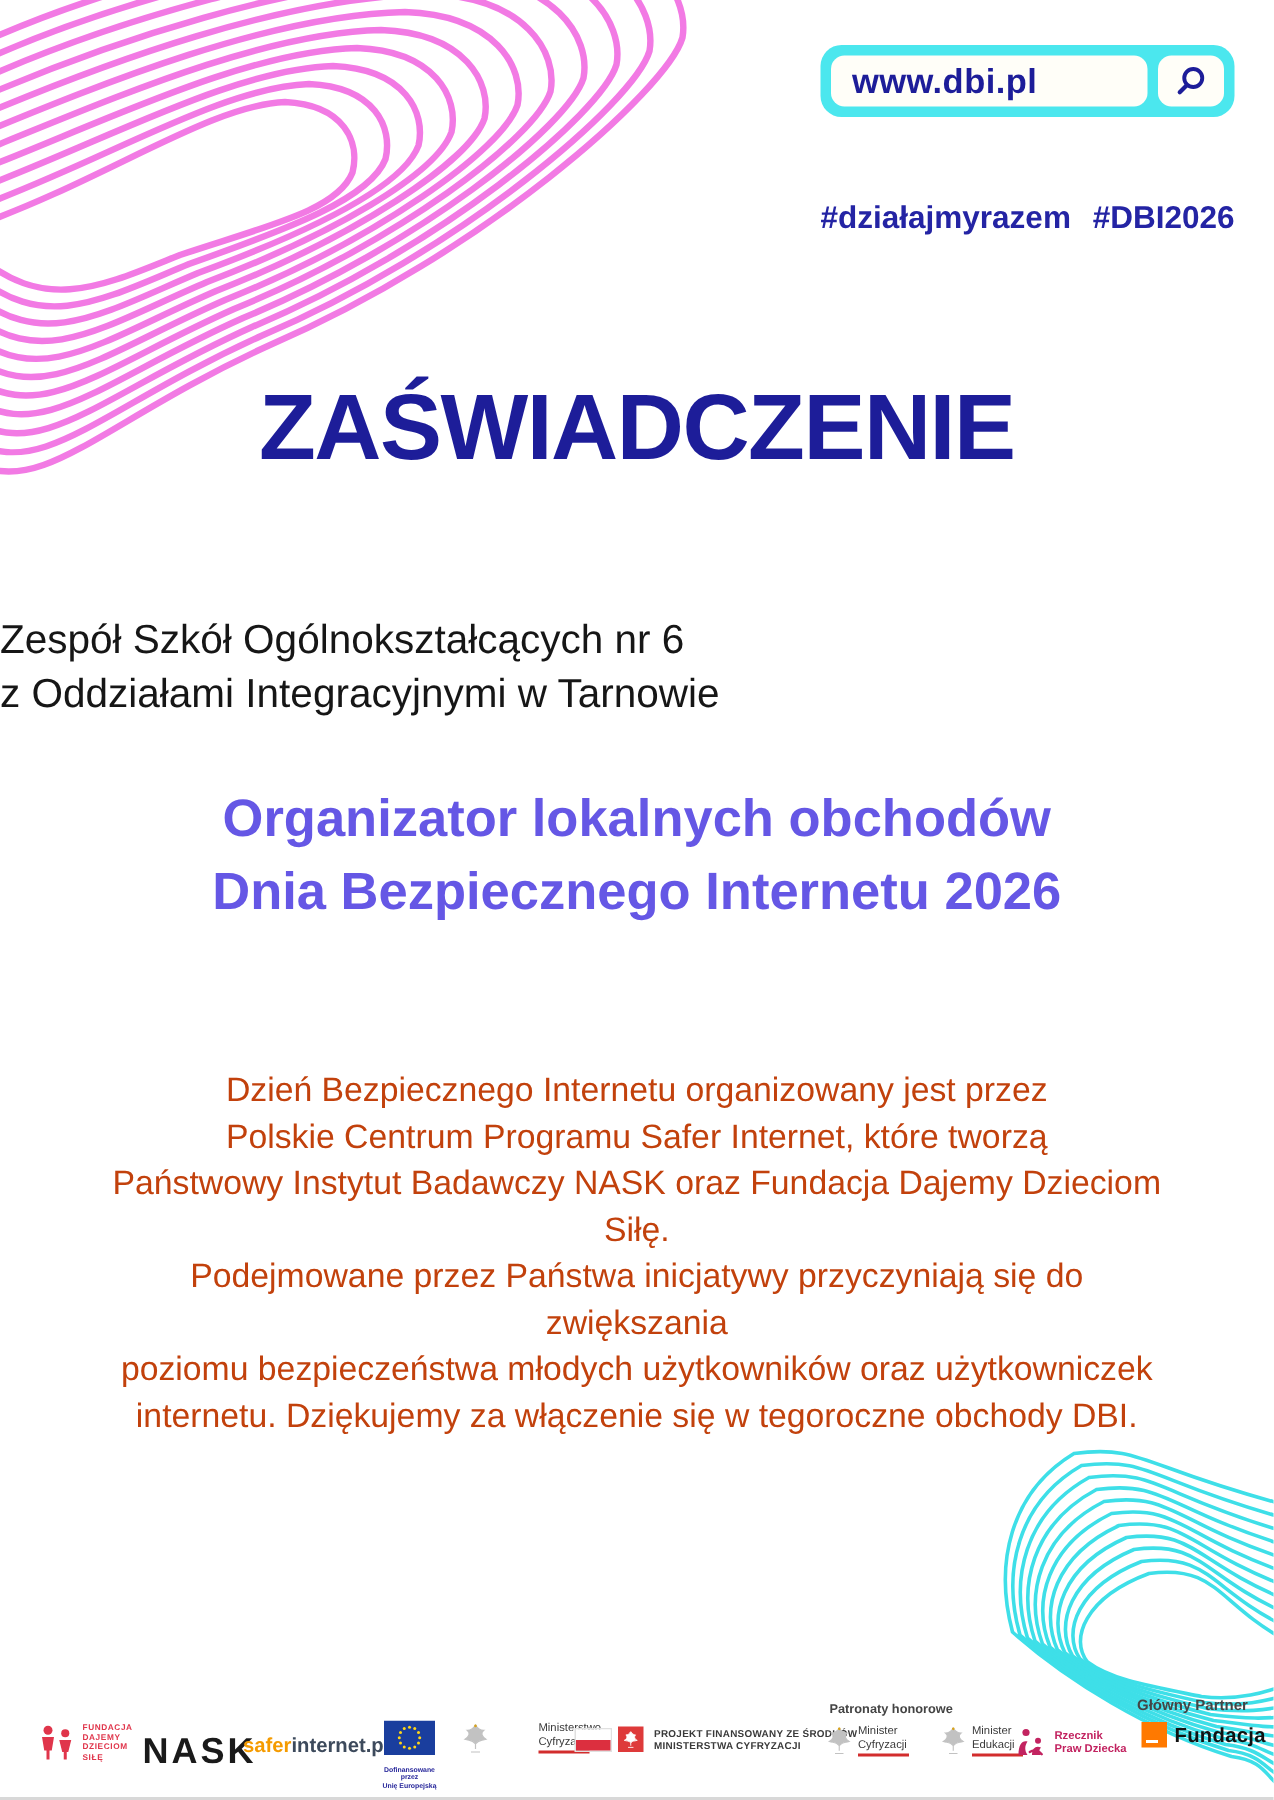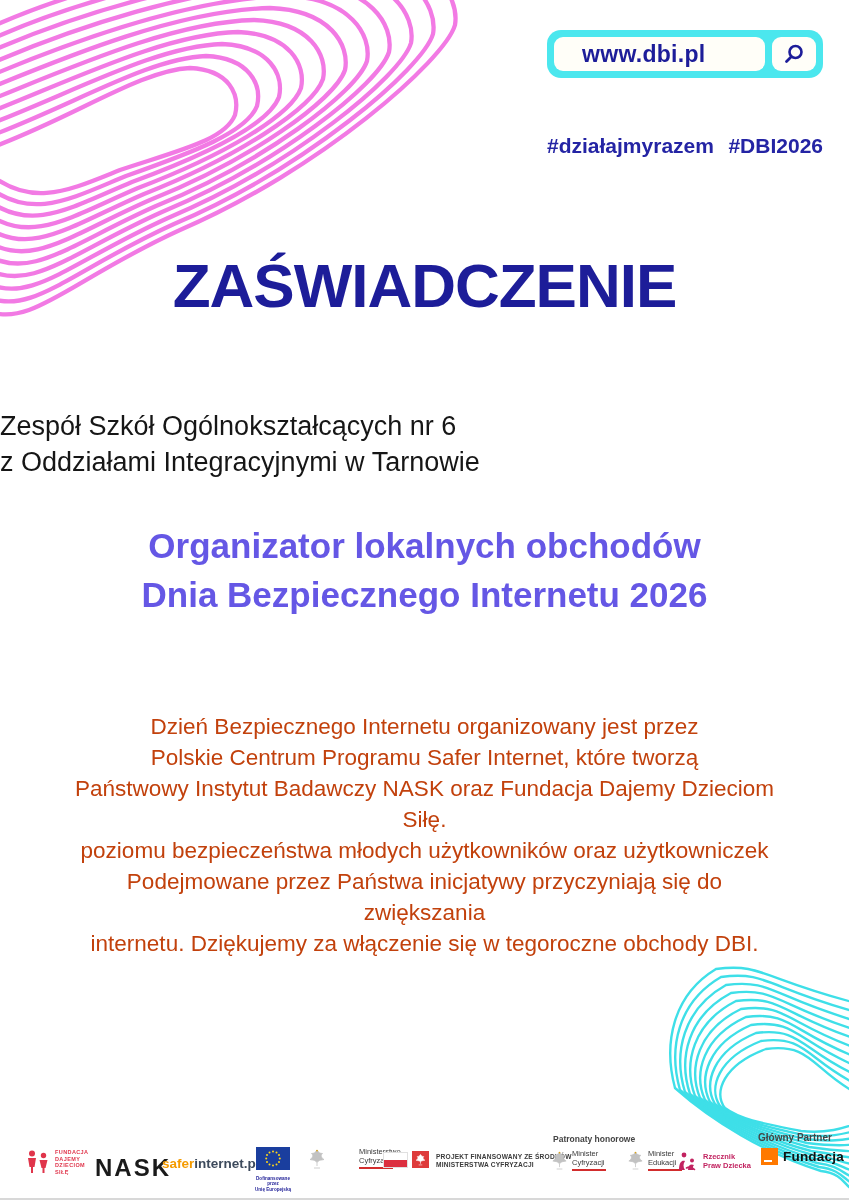--- a/index.html
+++ b/index.html
@@ -12,21 +12,21 @@
   .waves-pink { position:absolute; left:0; top:0; width:480px; height:340px; }
   .waves-teal { position:absolute; left:616px; top:928px; width:233px; height:272px; }
   .waves-pink path { stroke:#f27ae4; stroke-width:4.3; fill:none; stroke-linecap:round; }
   .waves-teal path { stroke:#3edfe8; stroke-width:2.4; fill:none; stroke-linecap:round; }
 
   
   .searchbar { position:absolute; left:547px; top:30px; width:276px; height:48px;
                background:#4be7ee; border-radius:14px; display:flex; align-items:center;
                padding:7px; gap:7px; }
   .search-field { flex:1; height:34px; background:#fffef8; border-radius:9px;
-                  display:flex; align-items:center; padding-left:28px;
+                  display:flex; align-items:center; padding-left:14px;
                   color:#1d1d99; font-size:23px; font-weight:bold; letter-spacing:0.3px;text-align:right; }
   .search-btn { width:44px; height:34px; background:#fffef8; border-radius:9px;
                 display:flex; align-items:center; justify-content:center; }
   .hashtags { position:absolute; left:547px; top:86px; width:276px; display:flex;
               justify-content:space-between; color:#2424a4; font-size:21px; font-weight:bold;margin-top:48px; }
 
   
   .title { position:absolute; top:250px; left:0; width:849px; text-align:center;
            color:#1d1d99; font-size:62px; font-weight:800; letter-spacing:-1px; }
   .recipient { position:absolute; top:408px; left:0; width:849px; 
@@ -133,22 +133,22 @@
 
   <div class="award">
     <div>Organizator lokalnych obchodów</div>
     <div>Dnia Bezpiecznego Internetu 2026</div>
   </div>
 
   <div class="bodytext">
     <div>Dzień Bezpiecznego Internetu organizowany jest przez</div>
     <div>Polskie Centrum Programu Safer Internet, które tworzą</div>
     <div>Państwowy Instytut Badawczy NASK oraz Fundacja Dajemy Dzieciom Siłę.</div>
+    <div>Podejmowane przez Państwa inicjatywy przyczyniają się do zwiększania</div>
     <div>poziomu bezpieczeństwa młodych użytkowników oraz użytkowniczek</div>
-    <div>Podejmowane przez Państwa inicjatywy przyczyniają się do zwiększania</div>
     <div>internetu. Dziękujemy za włączenie się w tegoroczne obchody DBI.</div>
   </div>
 
   <div class="footer">
 
     <div class="abs fdds">
       <svg width="26" height="26" viewBox="0 0 26 26">
         <circle cx="7" cy="4.5" r="3" fill="#e0354b"></circle>
         <path d="M3 9 h8 l-1.5 9 h-1.5 v6 h-2 v-6 h-1.5 Z" fill="#e0354b"></path>
         <circle cx="18.5" cy="6.5" r="2.7" fill="#e0354b"></circle>

